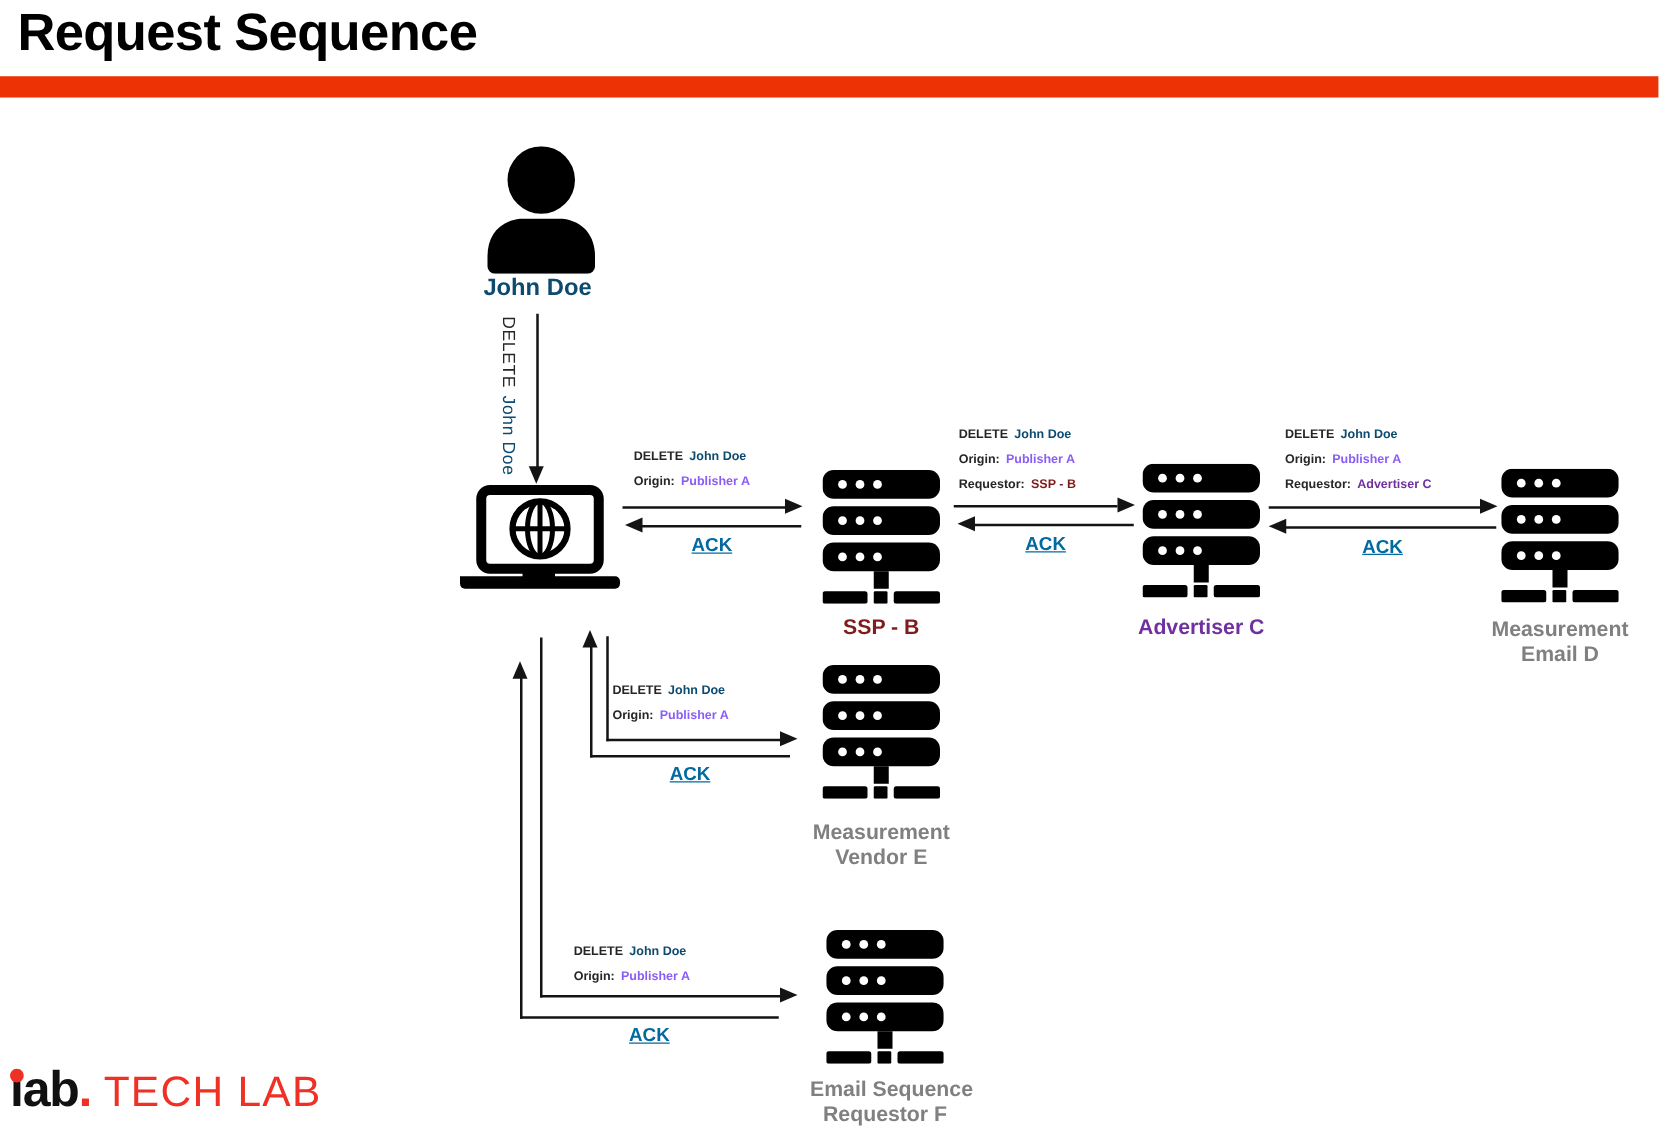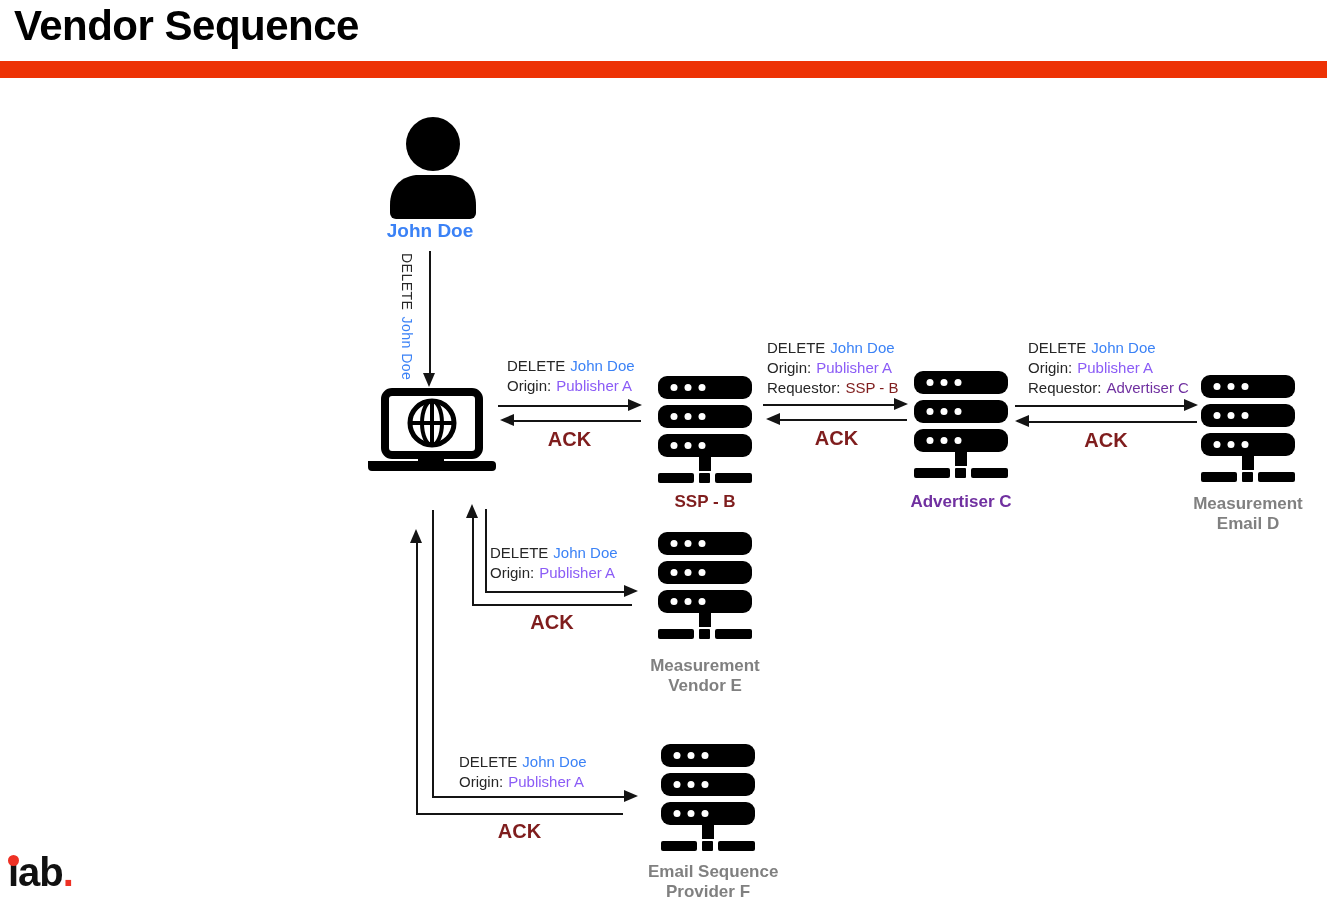--- a/index.html
+++ b/index.html
@@ -13,25 +13,25 @@
   
   .hline{position:absolute;height:2px;background:#141414;}
   .vline{position:absolute;width:2px;background:#141414;}
   .ah{position:absolute;width:0;height:0;}
   .ah-r{border-top:6px solid transparent;border-bottom:6px solid transparent;border-left:14px solid #141414;}
   .ah-l{border-top:6px solid transparent;border-bottom:6px solid transparent;border-right:14px solid #141414;}
   .ah-u{border-left:6px solid transparent;border-right:6px solid transparent;border-bottom:14px solid #141414;}
   .ah-d{border-left:6px solid transparent;border-right:6px solid transparent;border-top:14px solid #141414;}
 
   
-  .msg{position:absolute;font-size:15px;line-height:20px;font-weight:400;color:#262626;white-space:nowrap;}
+  .msg{position:absolute;font-size:10px;line-height:20px;font-weight:700;color:#262626;white-space:nowrap;}
   .mk{margin-right:5px;}
-  .green{color:#3b82f6;} .red{color:#8b5cf6;} .blue{color:#7f1d1d;}
+  .green{color:#0c4a6e;} .red{color:#8b5cf6;} .blue{color:#7f1d1d;}
   .purple{color:#7030A0;} .gray{color:#808080;}
-  .ack{position:absolute;font-size:20px;font-weight:600;color:#7f1d1d;text-align:center;}
+  .ack{position:absolute;font-size:15px;font-weight:600;color:#0369a1;text-align:center;text-decoration:underline;}
 
   
   .node-label{position:absolute;text-align:center;font-weight:700;font-size:17px;line-height:20px;white-space:nowrap;}
   .user-label{font-size:19px;}
 
   
   .vtext{position:absolute;writing-mode:vertical-rl;font-size:14px;font-weight:500;
          color:#262626;letter-spacing:0.5px;white-space:nowrap;}
   .vtext .mk{margin-right:0;margin-bottom:6px;}
 
@@ -40,21 +40,21 @@
   .logo-iab{position:relative;font-size:40px;line-height:1;font-weight:700;color:#111;letter-spacing:-1px;}
   .logo-idot{position:absolute;left:0px;top:3px;width:11px;height:11px;border-radius:50%;background:#EE3124;}
   .logo-dot{font-size:40px;line-height:1;font-weight:700;color:#EE3124;}
   .logo-suffix{font-size:34px;line-height:1;font-weight:400;color:#EE3124;margin-left:9px;letter-spacing:1px;}
 </style>
 </head>
 <body>
 
 <div class="stage">
 
-  <h1 class="title">Vendor Sequence</h1>
+  <h1 class="title">Request Sequence</h1>
   <div class="accent-bar"></div>
 
   <div class="abs" style="left:385px;top:117px;">
     <svg width="96" height="102" viewBox="0 0 96 102">
       <circle cx="48" cy="27" r="27" fill="#000"></circle>
       <path d="M31 58 h34 c17 2 26 14 26 30 v8 a6 6 0 0 1 -6 6 H11 a6 6 0 0 1 -6 -6 v-8 c0 -16 9 -28 26 -30 z" fill="#000"></path>
     </svg>
   </div>
   <div class="node-label user-label green" style="left:378px;top:221px;width:104px;">John Doe</div>
 
@@ -263,21 +263,22 @@
           <circle cx="30" cy="40.5" r="3.5"></circle>
           <circle cx="44" cy="40.5" r="3.5"></circle>
         <circle cx="16" cy="69.5" r="3.5"></circle>
           <circle cx="30" cy="69.5" r="3.5"></circle>
           <circle cx="44" cy="69.5" r="3.5"></circle>
       </g>
     </svg>
   </div>
   <div class="node-label gray" style="left:648px;top:862px;width:120px;">
     <div>Email Sequence</div>
-    <div>Provider F</div>
+    <div>Requestor F</div>
   </div>
 
   <div class="logo">
     <span class="logo-iab"><span>iab</span><span class="logo-idot"></span></span>
       <span class="logo-dot">.</span>
+    <span class="logo-suffix">TECH LAB</span>
   </div>
 
 </div>
 
 </body></html>

